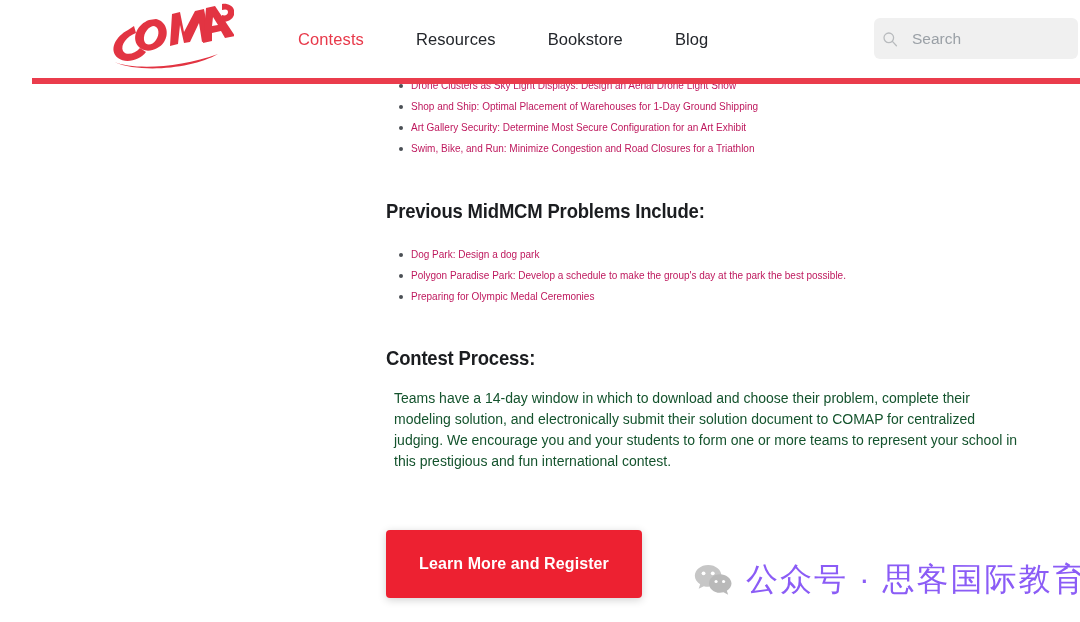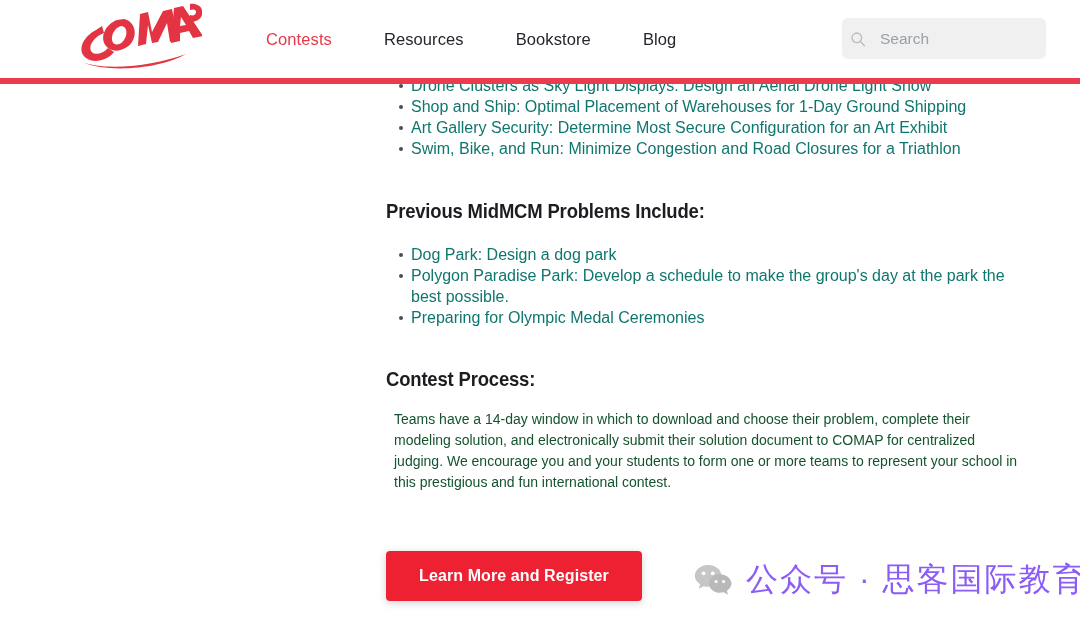--- a/index.html
+++ b/index.html
@@ -16,20 +16,21 @@
     position: relative;
   }
 
   
   .site-header {
     position: relative;
     height: 56px;
     background: #ffffff;
     display: flex;
     align-items: center;
+    margin-left: 32px;
   }
   .logo {
     position: absolute;
     left: 62px;
     top: 2px;
     width: 140px;
     height: 72px;
   }
   .logo svg { display: block; }
 
@@ -112,23 +113,23 @@
   }
 
   ul.bullets {
     list-style: none;
     margin: 0;
     padding: 0;
   }
   ul.bullets li {
     position: relative;
     padding-left: 25px;
-    font-size: 16px;
+    font-size: 10px;
     line-height: 21px;
-    color: #0f766e;
+    color: #be185d;
     margin-bottom: 0px;
   }
   ul.bullets li::before {
     content: "";
     position: absolute;
     left: 13px;
     top: 8.5px;
     width: 4px;
     height: 4px;
     border-radius: 50%;
@@ -151,21 +152,21 @@
     font-size: 14px;
     line-height: 21px;
     color: #14532d;
   }
 
   .cta-button {
     display: inline-flex;
     align-items: center;
     justify-content: center;
     width: 256px;
-    height: 50px;
+    height: 68px;
     background: #ed2131;
     color: #ffffff;
     border: 0;
     border-radius: 4px;
     font-family: "Liberation Sans Narrow", "Liberation Sans", sans-serif;
     font-weight: bold;
     font-size: 16px;
     letter-spacing: 0.1px;
     cursor: pointer;
     box-shadow: 0 2px 8px rgba(0,0,0,0.18);

